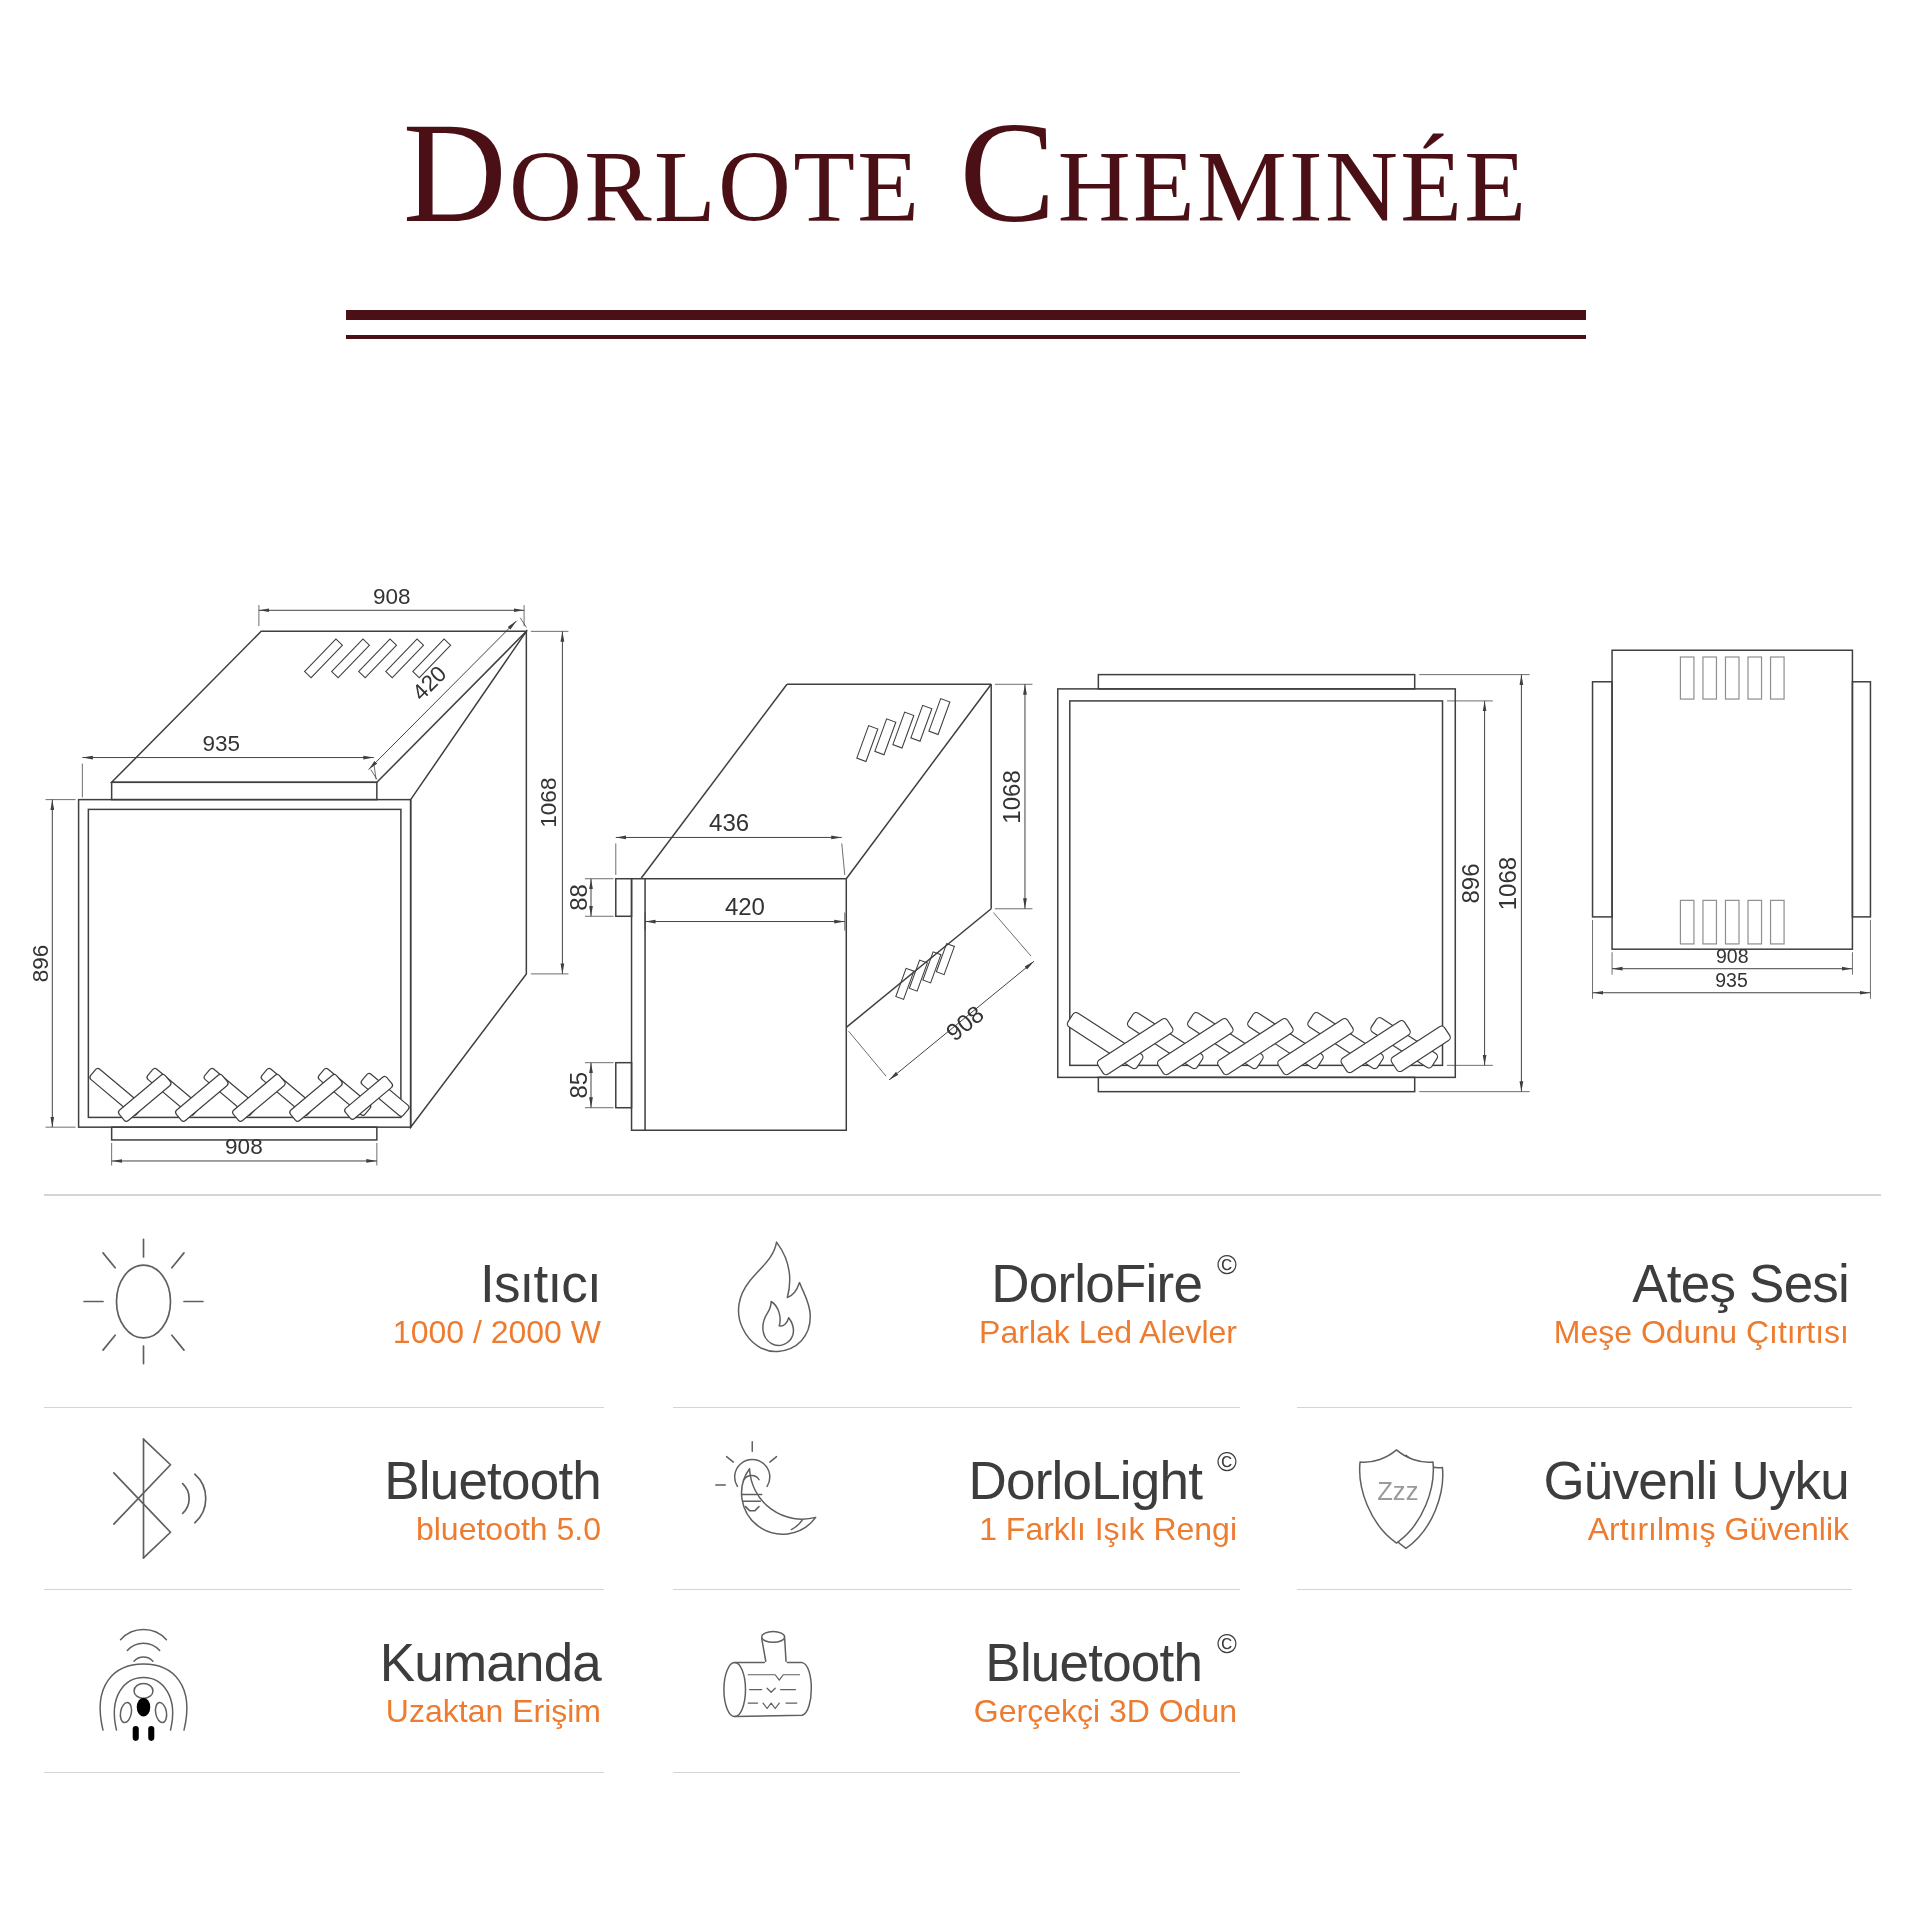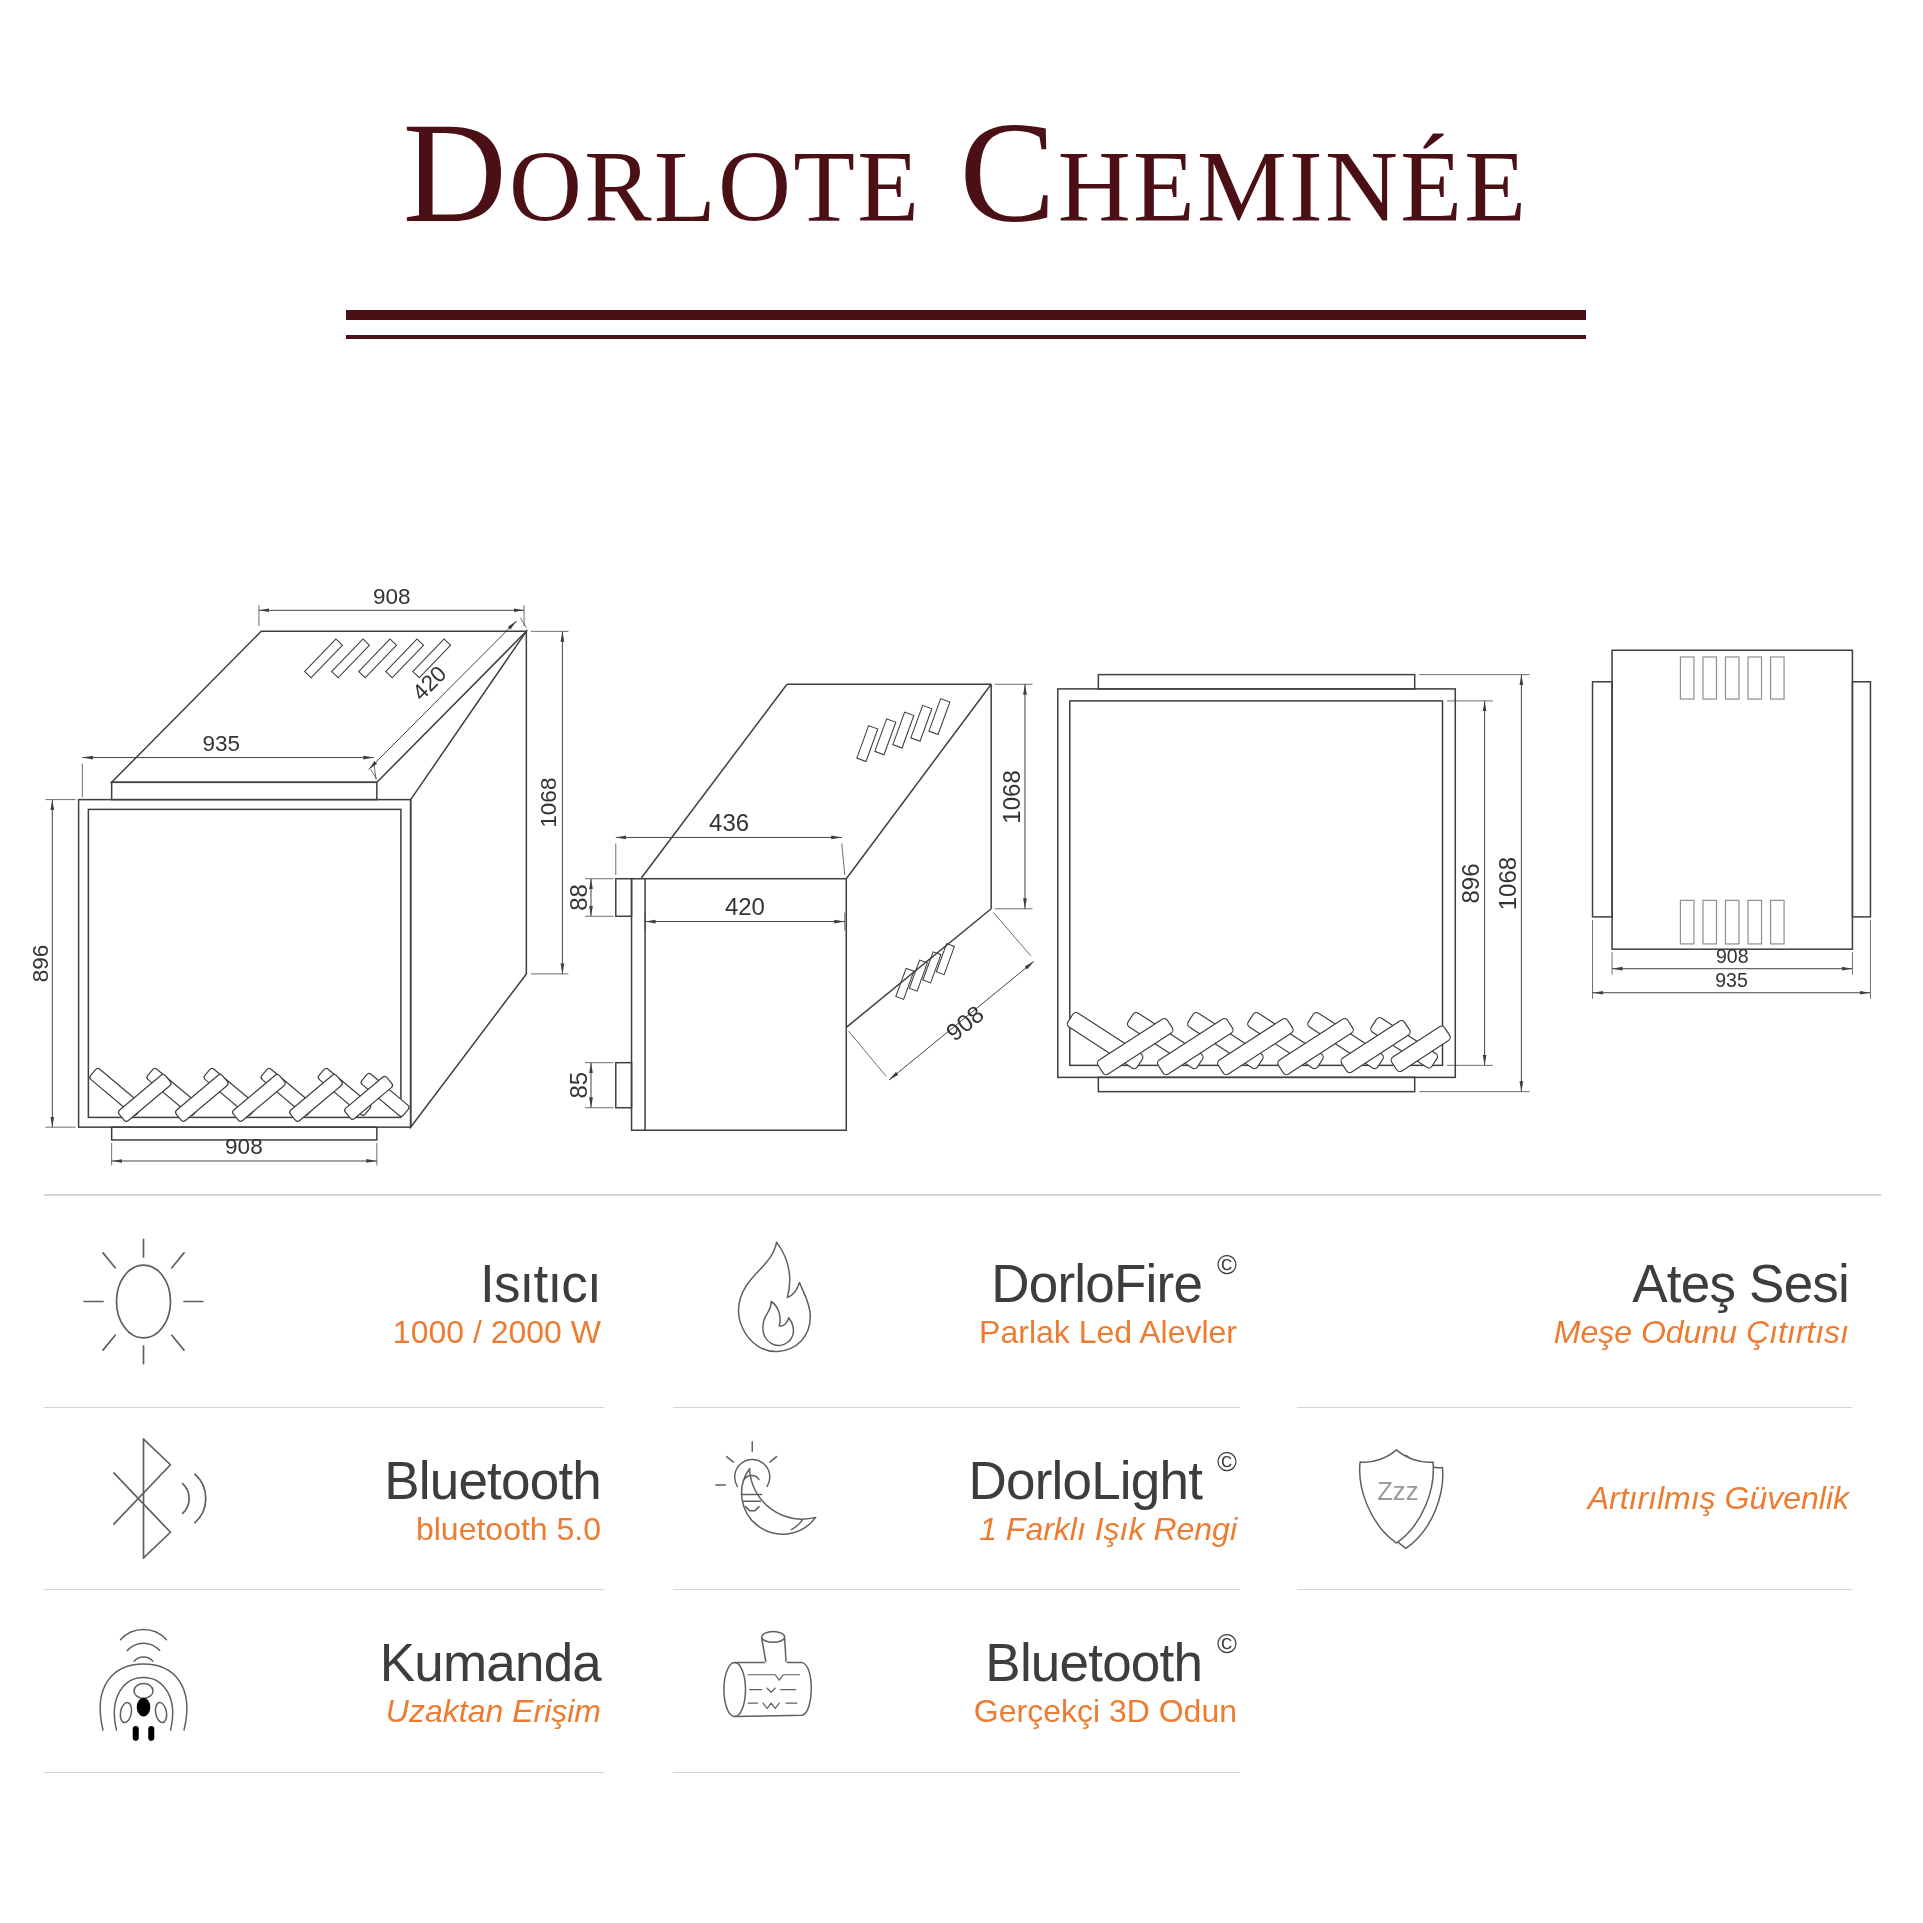--- a/index.html
+++ b/index.html
@@ -25,21 +25,21 @@
   .dt3{font-size:26px;text-anchor:middle;}
   
   .section-line{position:absolute;left:44px;top:1194px;width:1837px;height:1.5px;background:#d5d5d5;}
   .fcol{position:absolute;top:1196px;}
   .cell{box-sizing:border-box;display:flex;align-items:center;border-bottom:1.5px solid #d5d5d5;}
   .icon-box{width:199px;flex:0 0 auto;display:flex;justify-content:center;align-items:center;}
   .txt{margin-left:auto;display:flex;flex-direction:column;align-items:flex-end;padding-right:3px;}
   .t-title{font-size:53px;color:#3d3d3d;letter-spacing:-0.8px;display:flex;align-items:flex-start;white-space:nowrap;}
   .mark{font-size:27px;letter-spacing:0;margin-left:15px;transform:translateY(-3px);}
   .t-sub{font-size:32px;color:#ed7b30;margin-top:0;white-space:nowrap;}
-  .it{font-style:italic;}
+  .it{}
   .icn{fill:none;stroke:#5f5f5f;stroke-width:3px;stroke-linecap:round;stroke-linejoin:round;}
   .icn-fill{fill:#000;stroke:none;}
   .zzz{font-size:38px;fill:#9a9a9a;text-anchor:middle;font-family:"Liberation Sans",sans-serif;}
 </style>
 </head>
 <body>
 
 <div class="page">
 
   <div class="brand-title">Dorlote Cheminée</div>
@@ -464,19 +464,20 @@
       <div class="icon-box">
         <svg width="135" height="135" viewBox="-100 -100 200 200">
           <g class="icn" style="stroke-width:2.2px">
             <path transform="translate(14,8)" d="M0,-72 C14,-60 34,-52 54,-54 C58,-16 40,38 0,66 C-40,38 -58,-16 -54,-54 C-34,-52 -14,-60 0,-72 Z"></path>
             <path d="M0,-72 C14,-60 34,-52 54,-54 C58,-16 40,38 0,66 C-40,38 -58,-16 -54,-54 C-34,-52 -14,-60 0,-72 Z" style="fill:#fff"></path>
           </g>
           <text class="zzz" x="2" y="2">Zzz</text>
         </svg>
       </div>
       <div class="txt">
+        <div class="t-title">Güvenli Uyku</div>
         <div class="t-sub it">Artırılmış Güvenlik</div>
       </div>
     </div>
   </div>
 
 </div>
 
 
 </body></html>

